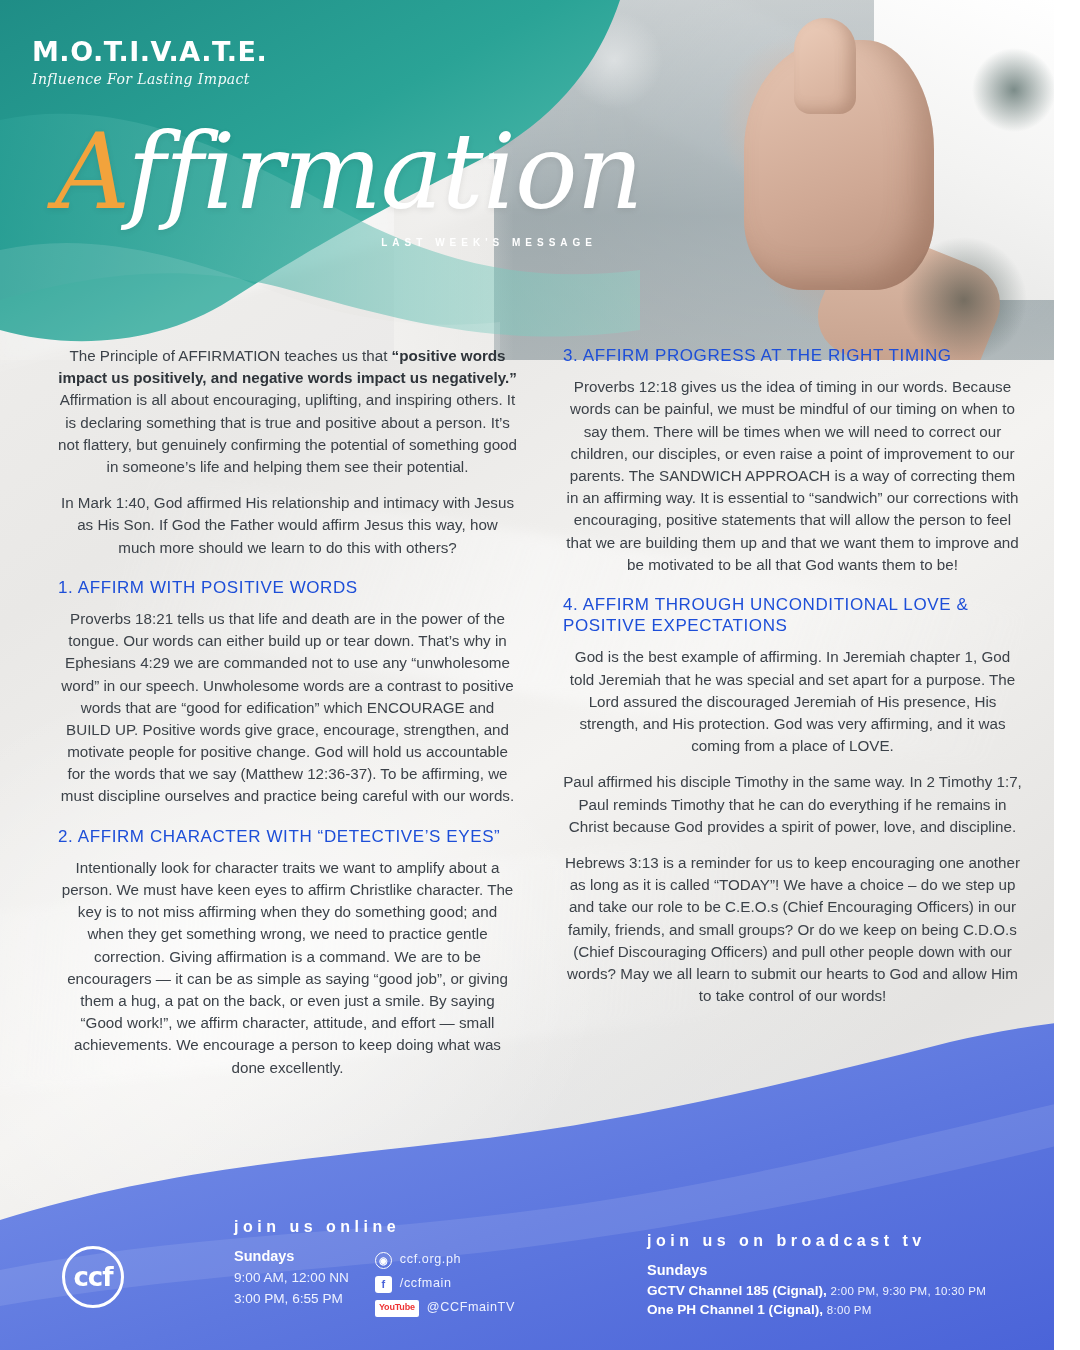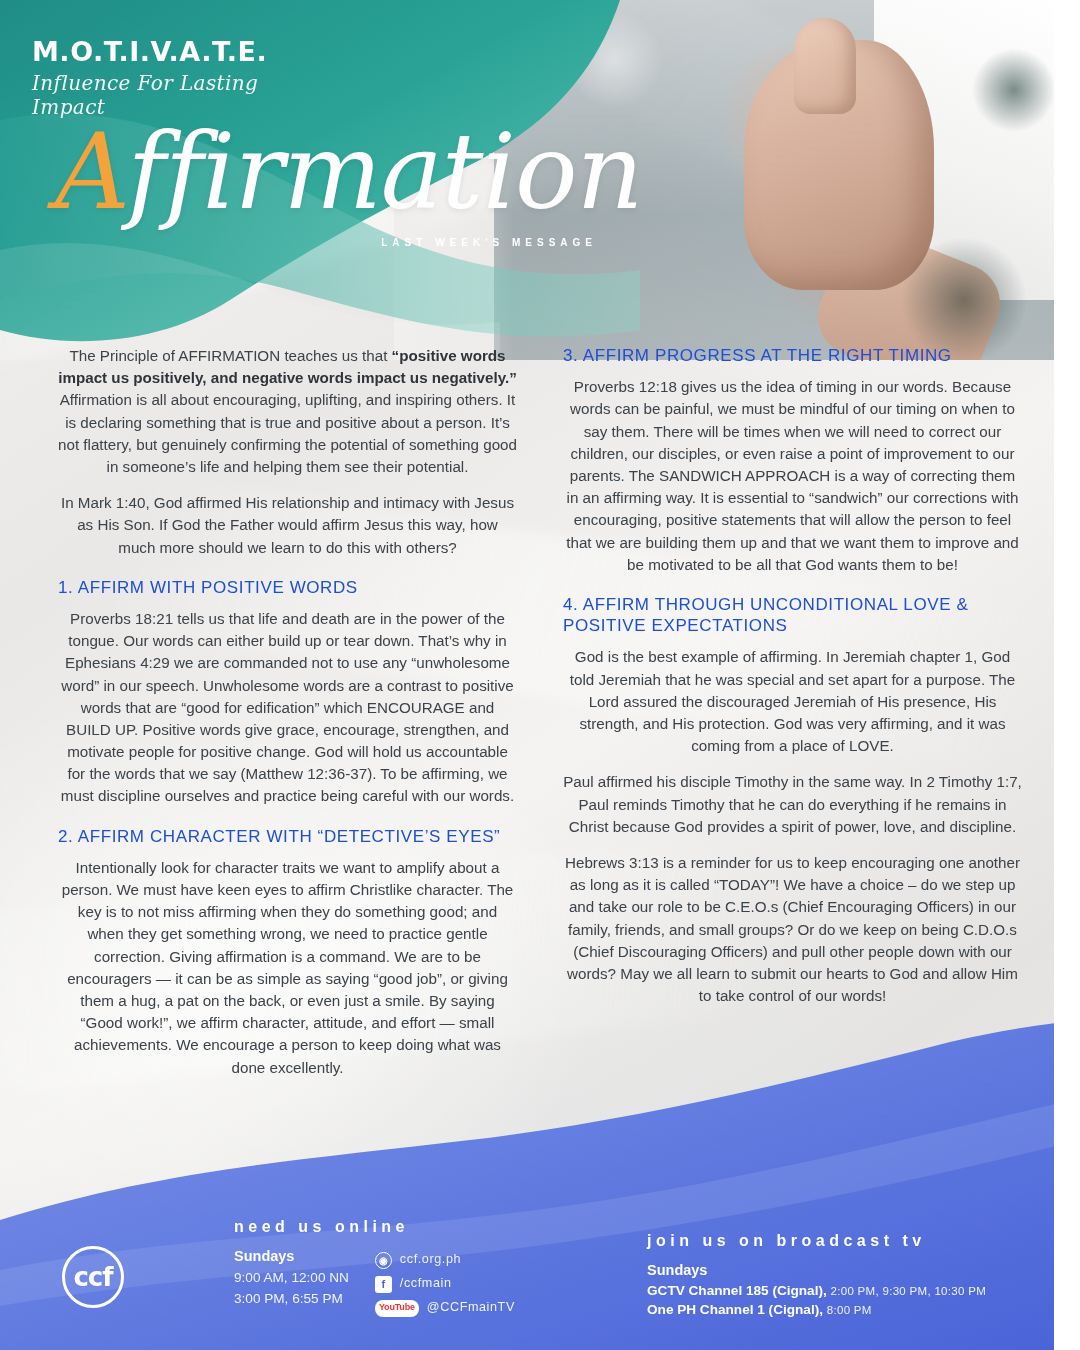--- a/index.html
+++ b/index.html
@@ -100,21 +100,21 @@
   
   .logo-wrap { position: absolute; left: 32px; top: 38px; width: 230px; }
   .logo-main {
     font-family: "DejaVu Sans", sans-serif;
     font-weight: 700; font-size: 27px; letter-spacing: 0.5px;
     color: #ffffff; line-height: 1;
   }
   .logo-sub {
     margin-top: 6px;
     font-family: "DejaVu Serif", serif;
-    font-style: italic; font-size: 20px; letter-spacing: 0.4px;
+    font-style: italic; font-size: 14px; letter-spacing: 0.4px;
     color: #ffffff; opacity: 0.95;
   }
 
   
   .title-wrap { position: absolute; left: 55px; top: 118px; width: 620px; }
   .title-script {
     font-family: "DejaVu Serif", serif;
     font-style: italic;
     font-size: 104px;
     line-height: 1.05;
@@ -190,21 +190,21 @@
   .online-links { font-size: 13px; line-height: 1.9; }
   .link-row { display: flex; align-items: center; gap: 8px; }
   .ic {
     width: 17px; height: 17px; border-radius: 3px;
     display: inline-flex; align-items: center; justify-content: center;
     font-size: 11px; font-weight: 700; color: #4a63d8; background: #ffffff;
     flex: 0 0 auto;
   }
   .ic.globe { background: transparent; color: #ffffff; border: 1.5px solid #ffffff; border-radius: 50%; font-size: 10px; }
   .ic.fb { background: #ffffff; color: #4a63d8; }
-  .ic.yt { width: 44px; background: #ffffff; color: #e33; border-radius: 8px; font-size: 9px; letter-spacing: -0.2px; }
+  .ic.yt { width: 44px; background: #ffffff; color: #e33; border-radius: 2px; font-size: 9px; letter-spacing: -0.2px; }
   .link-text { color: #eef2ff; letter-spacing: 0.6px; font-size: 12.6px; }
 </style>
 </head>
 <body>
 
 <div id="page">
 
   <div class="bg-photo">
     <div class="bg-fold fold-a"></div>
     <div class="bg-fold fold-d"></div>
@@ -286,21 +286,21 @@
       </defs>
       <path d="M0,200 C160,150 300,140 470,120 C640,100 800,60 950,22 C1000,10 1045,4 1080,0 L1080,330 L0,330 Z" fill="url(#blueGrad)"></path>
       <path d="M0,250 C180,215 340,215 520,192 C700,170 860,130 1080,78 L1080,120 C880,170 700,205 520,228 C340,250 180,255 0,286 Z" fill="#ffffff" opacity="0.10"></path>
     </svg>
   </div>
 
   <div class="footer">
     <div class="ccf-logo">ccf</div>
 
     <div class="foot-col foot-online">
-      <div class="foot-title">need us online</div>
+      <div class="foot-title">join us online</div>
       <div class="online-flex">
         <div>
           <div class="foot-sub">Sundays</div>
           <div class="online-times">9:00 AM, 12:00 NN</div>
           <div class="online-times">3:00 PM, 6:55 PM</div>
         </div>
         <div class="online-links">
           <div class="link-row">
             <span class="ic globe">◉</span>
             <span class="link-text">ccf.org.ph</span>

